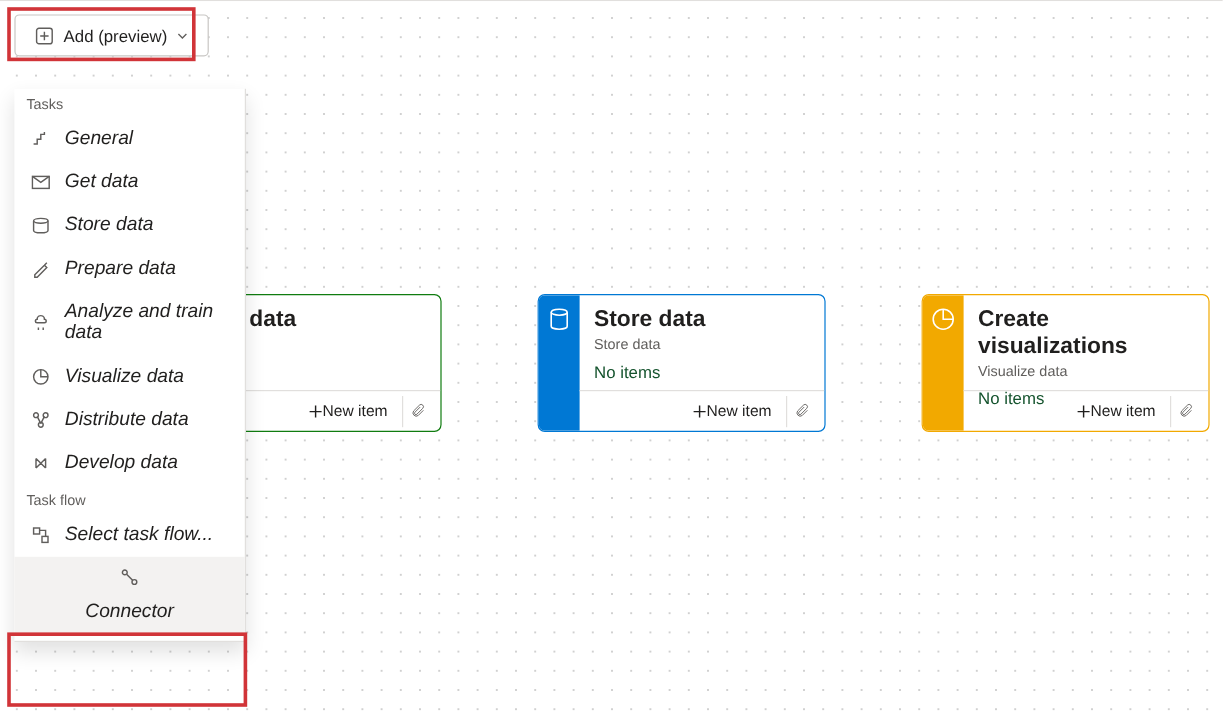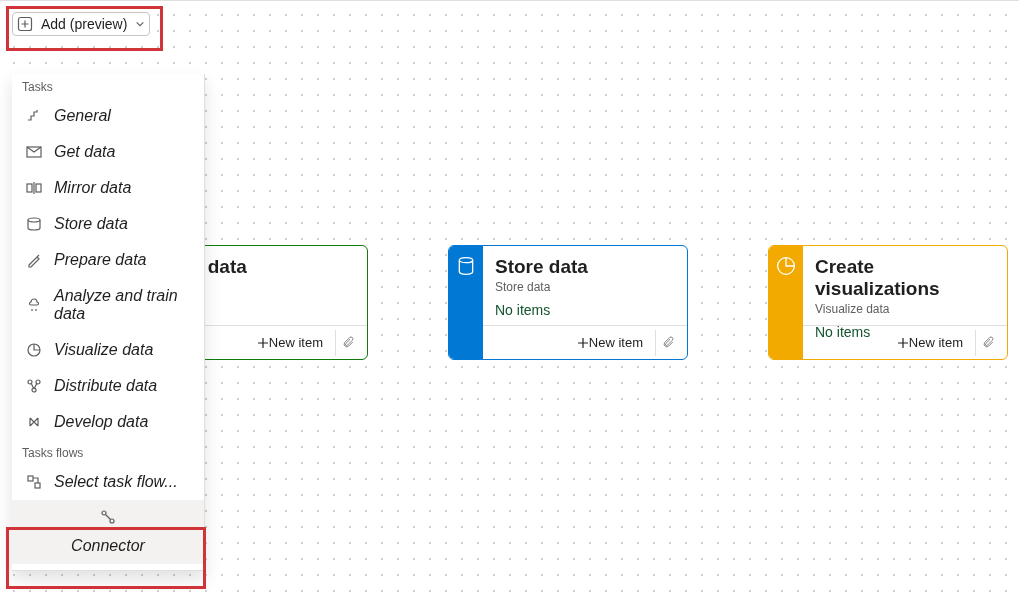--- a/index.html
+++ b/index.html
@@ -19,21 +19,21 @@
     position:absolute; top:1px; left:0; right:0; bottom:0;
     background-color:#fff;
     background-image: radial-gradient(#d0d0d0 1px, transparent 1px);
     background-size: 16px 16px;
     background-position: 6px 6px;
   }
 
   
   .add-btn {
     position:absolute; top:12px; left:12px;
-    height:24px; padding:0 4px;
+    height:35px; padding:0 16px;
     display:flex; align-items:center; gap:8px;
     background:#fff; border:1px solid #c8c6c4; border-radius:4px;
     cursor:pointer;
   }
   .add-btn svg { flex:none; }
   .add-btn .label { font-size:14px; color:#201f1e; }
   .add-btn .chev { width:10px; height:10px; }
 
   .highlight-add {
     position:absolute; top:6px; left:6px; width:157px; height:45px;
@@ -236,30 +236,20 @@
         <svg viewBox="0 0 16 16">
           <rect x="1" y="3" width="14" height="10"></rect>
           <path d="M1 3l7 5 7-5"></path>
         </svg>
       </span>
     <span class="lbl">Get data</span>
   </div>
   <div class="dd-item">
     <span class="icon">
         <svg viewBox="0 0 16 16">
-          <rect x="1" y="4" width="5" height="8"></rect>
-          <rect x="10" y="4" width="5" height="8"></rect>
-          <path d="M8 2v12"></path>
-        </svg>
-      </span>
-    <span class="lbl">Mirror data</span>
-  </div>
-  <div class="dd-item">
-    <span class="icon">
-        <svg viewBox="0 0 16 16">
           <ellipse cx="8" cy="4" rx="6" ry="2"></ellipse>
           <path d="M2 4v8c0 1.1 2.7 2 6 2s6-.9 6-2V4"></path>
         </svg>
       </span>
     <span class="lbl">Store data</span>
   </div>
   <div class="dd-item">
     <span class="icon">
         <svg viewBox="0 0 16 16">
           <path d="M3 13l8-8 2 2-8 8H3v-2zM11 5l2-2"></path>
@@ -298,21 +288,21 @@
   </div>
   <div class="dd-item">
     <span class="icon">
         <svg viewBox="0 0 16 16">
           <path d="M4 4v8M4 4l4 4-4 4M12 4v8M12 4l-4 4 4 4"></path>
         </svg>
       </span>
     <span class="lbl">Develop data</span>
   </div>
 
-  <div class="dd-header">Tasks flows</div>
+  <div class="dd-header">Task flow</div>
 
   <div class="dd-item">
     <span class="icon">
         <svg viewBox="0 0 16 16">
           <rect x="2" y="2" width="5" height="5"></rect>
           <rect x="9" y="9" width="5" height="5"></rect>
           <path d="M7 4h5v5"></path>
         </svg>
       </span>
     <span class="lbl">Select task flow...</span>

